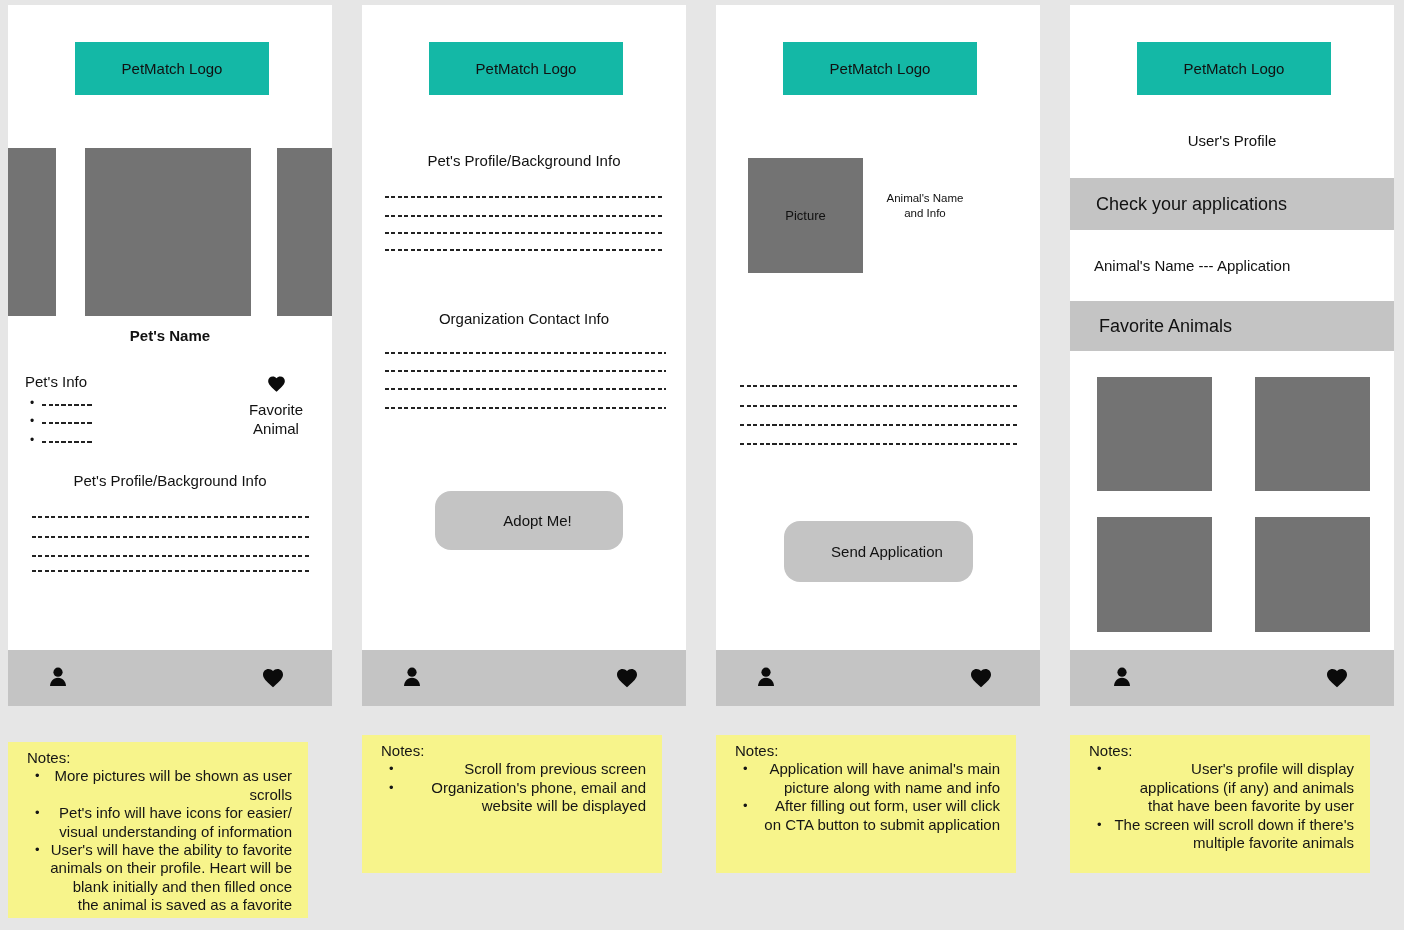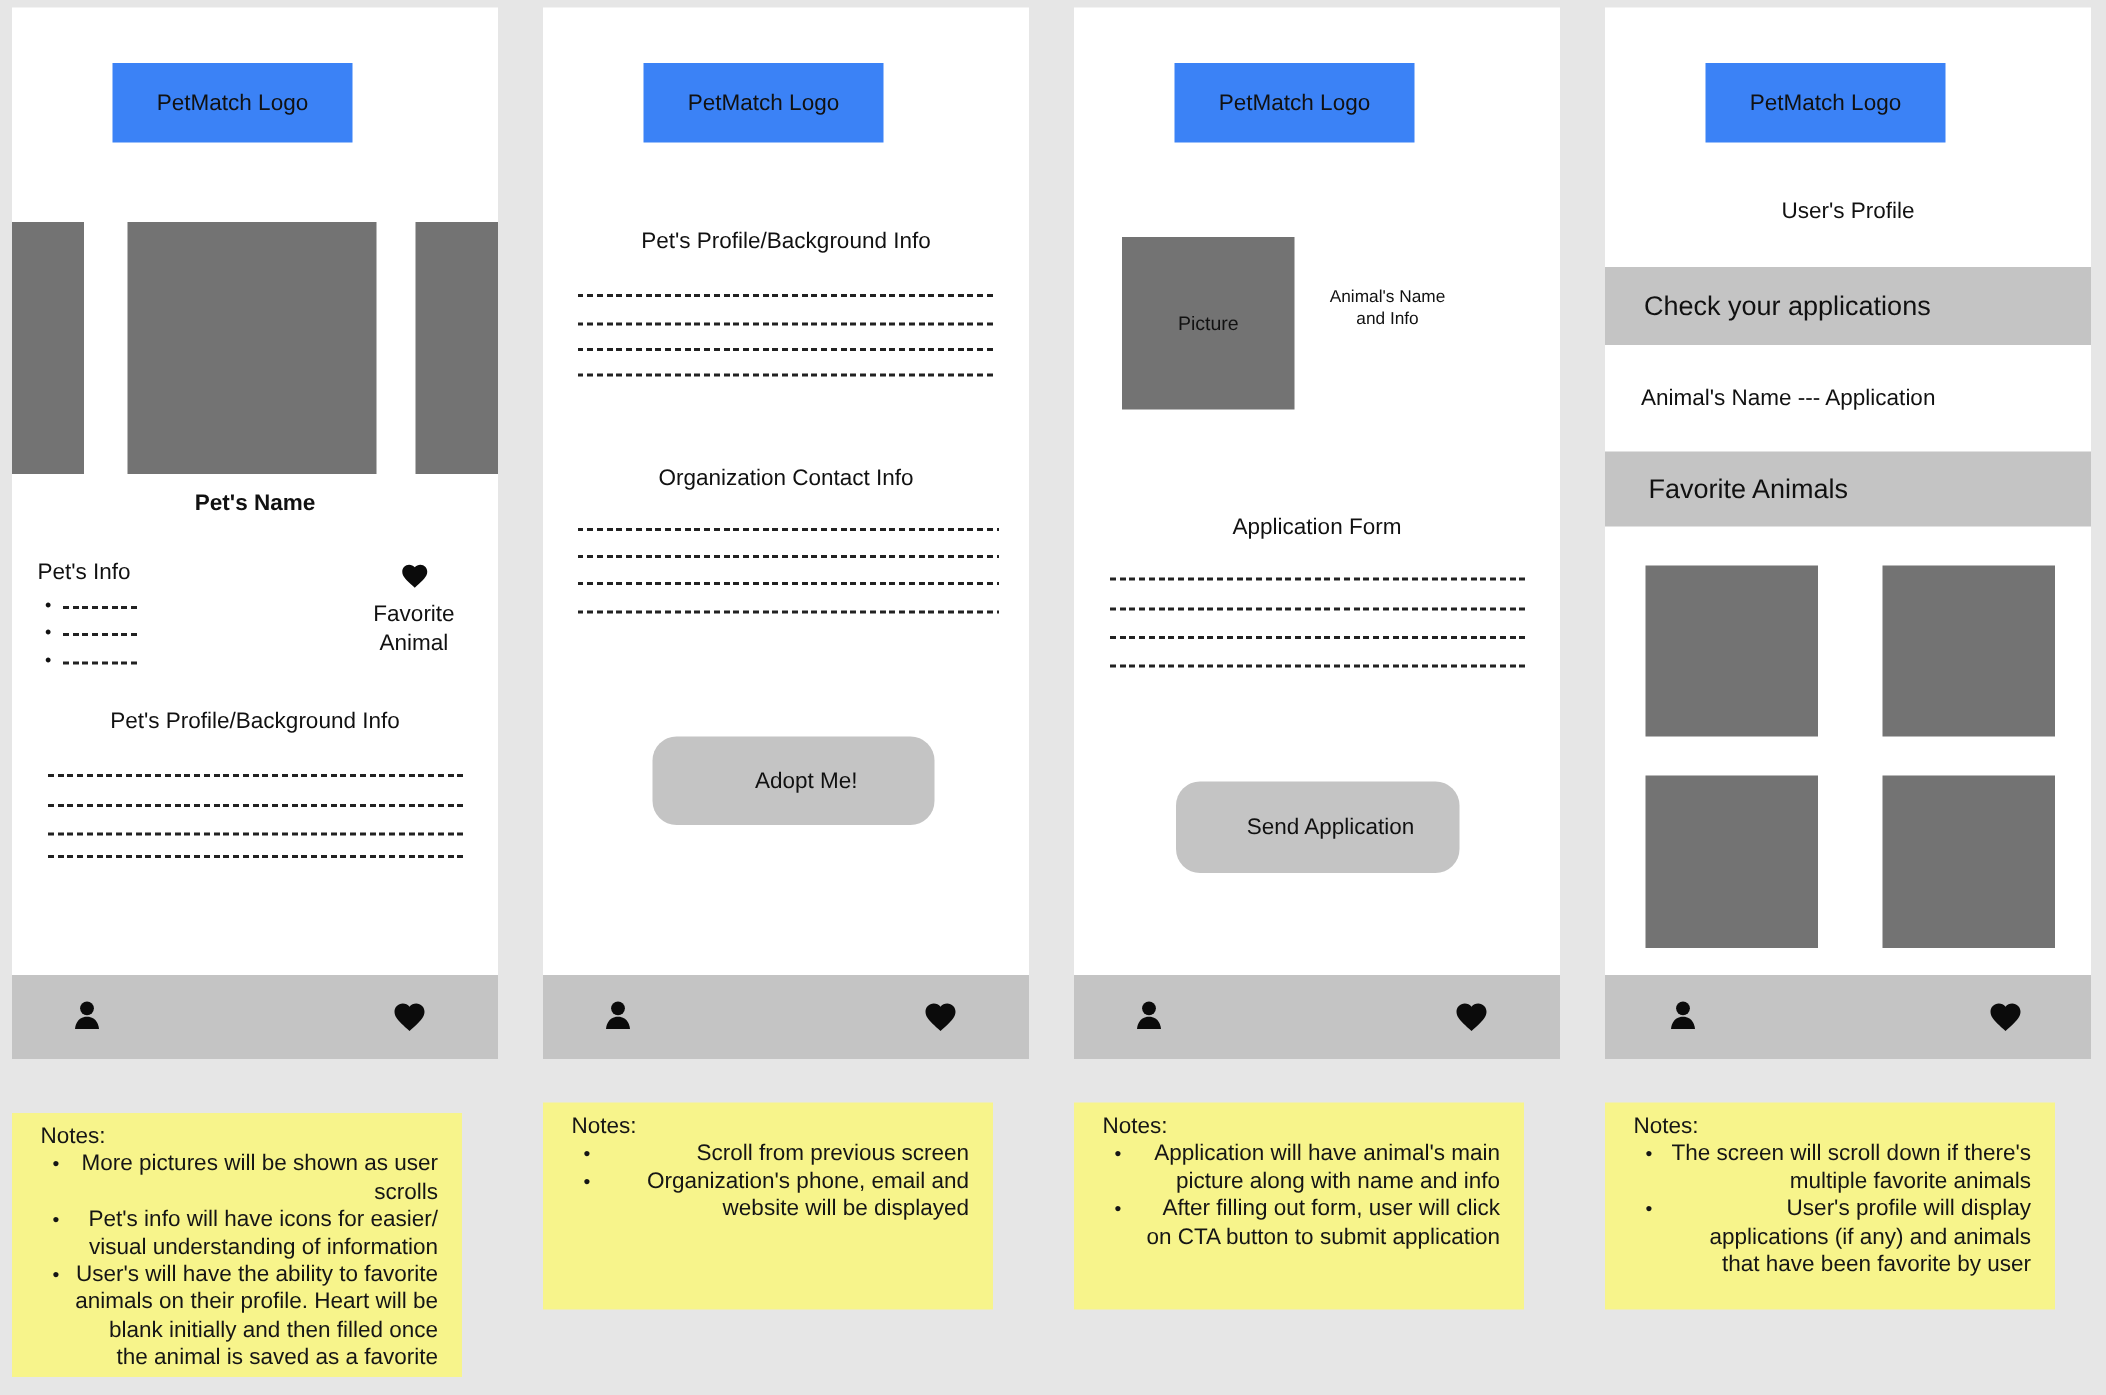--- a/index.html
+++ b/index.html
@@ -8,22 +8,22 @@
     width:1404px; height:930px; position:relative; overflow:hidden;
     background:#e6e6e6; color:#111;
     font-family:"Liberation Sans", sans-serif;
   }
   .column { position:absolute; top:5px; width:324px; }
   #col1 { left:8px; } #col2 { left:362px; } #col3 { left:716px; } #col4 { left:1070px; }
 
   .phone { position:relative; width:324px; height:701px; background:#ffffff; overflow:hidden; }
 
   .logo {
-    position:absolute; top:37px; left:67px; width:160px; height:53px;
-    background:#3b82f6; display:flex; align-items:center; justify-content:center;
+    position:absolute; top:37px; left:67px; width:194px; height:53px;
+    background:#14b8a6; display:flex; align-items:center; justify-content:center;
     font-size:15px;
   }
   .h-center { position:absolute; left:0; right:0; text-align:center; font-size:15px; }
   .bold { font-weight:bold; }
   .preline { white-space:pre-line; }
 
   .dash { position:absolute; height:2px;
     background:repeating-linear-gradient(90deg,#222 0 4px,transparent 4px 6.5px); }
 
   .cta {
@@ -169,21 +169,20 @@
         <span>PetMatch Logo</span>
       </div>
 
     <div class="imgbox" style="left:32px;top:153px;width:115px;height:115px;display:flex;align-items:center;justify-content:center;font-size:13px;">
         <span>Picture</span>
       </div>
 
     <div class="preline" style="position:absolute;left:129px;top:186px;width:160px;text-align:center;font-size:11.5px;line-height:14.5px;">Animal's Name
 and Info</div>
 
-    <div class="h-center" style="top:338px;">Application Form</div>
     <div class="dash" style="left:24px;top:380px;width:278px;"></div>
     <div class="dash" style="left:24px;top:400px;width:278px;"></div>
     <div class="dash" style="left:24px;top:419px;width:278px;"></div>
     <div class="dash" style="left:24px;top:438px;width:278px;"></div>
 
     <div class="cta" style="left:68px;top:516px;width:189px;height:61px;">
         <span>Send Application</span>
       </div>
 
     <div class="navbar">
@@ -246,17 +245,17 @@
         <svg viewBox="0 0 24 24">
             <path d="M12 21.35l-1.45-1.32C5.4 15.36 2 12.28 2 8.5 2 5.42 4.42 3 7.5 3c1.74 0 3.41.81 4.5 2.09C13.09 3.81 14.76 3 16.5 3 19.58 3 22 5.42 22 8.5c0 3.78-3.4 6.86-8.55 11.54L12 21.35z"></path>
           </svg>
       </span>
     </div>
   </div>
 
   <div class="note">
     <div>Notes:</div>
     <ul>
+      <li>User's profile will display applications (if any) and animals that have been favorite by user</li>
       <li>The screen will scroll down if there's multiple favorite animals</li>
-      <li>User's profile will display applications (if any) and animals that have been favorite by user</li>
     </ul>
   </div>
 </div>
 
 </body></html>

